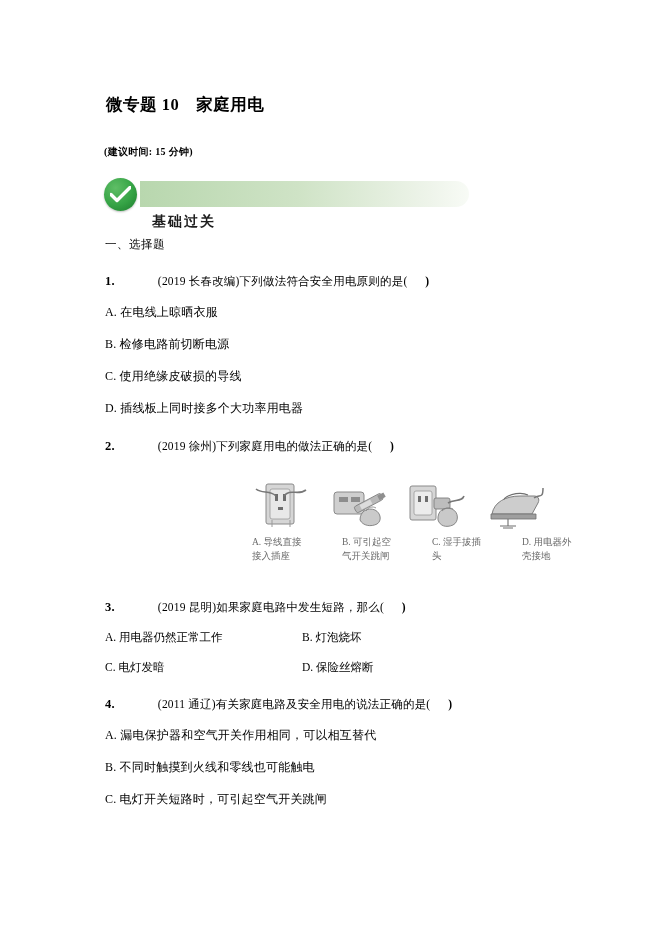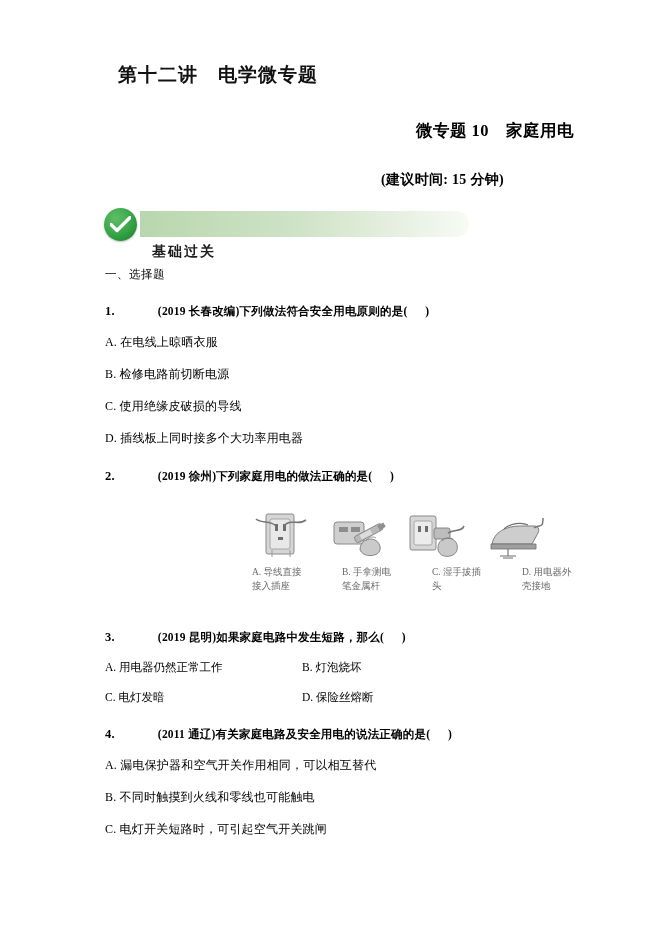--- a/index.html
+++ b/index.html
@@ -33,26 +33,25 @@
     font-weight: bold;
     letter-spacing: 1px;
     color: #111;
     margin: 0 0 0 14px;
   }
   .sub-title {
     font-size: 16.5px;
     font-weight: bold;
     margin: 32px 0 0 2px;
     letter-spacing: 0.5px;
-    text-align: right;
   }
   .time-hint {
-    font-size: 14px;
-    font-weight: bold;
-    text-align: right;
+    font-size: 10px;
+    font-weight: bold;
+    text-align: left;
     margin: 29px 0 0 0;
     padding-right: 70px;
     letter-spacing: 0.3px;
   }
   
   .banner-wrap {
     position: relative;
     margin: 22px 0 0 0;
     width: 365px;
     height: 26px;
@@ -101,21 +100,21 @@
     margin: 22px 0 0 1px;
     font-size: 11.5px;
     font-weight: bold;
     letter-spacing: 0.2px;
   }
   .q .num {
     font-size: 12.5px;
     font-weight: bold;
   }
   .q .stem {
-    font-weight: bold;
+    font-weight: normal;
     padding-left: 40px;
   }
   .q .paren {
     letter-spacing: 6px;
   }
   .opt {
     margin: 15px 0 0 1px;
     font-size: 12px;
     letter-spacing: 0.2px;
   }
@@ -160,21 +159,20 @@
     text-align: left;
   }
   svg.draw { display: block; }
 </style>
 </head>
 <body>
 
 <div class="page">
   <div class="content">
 
-    <div class="chapter-title">第十二讲　电学微专题</div>
 
     <div class="sub-title">微专题 10　家庭用电</div>
 
     <div class="time-hint">(建议时间: 15 分钟)</div>
 
     <div class="banner-wrap">
       <div class="banner-bg"></div>
       <div class="banner-badge">
         <svg class="draw" width="21" height="17" viewBox="0 0 21 17">
           <path d="M1 8.5 L7 14.5 L20 1.5" stroke="#ffffff" stroke-width="3.4" fill="none" stroke-linecap="round" stroke-linejoin="round"></path>
@@ -248,21 +246,21 @@
             <path d="M6 34 C8 22 20 16 34 16 L48 16 C52 16 54 19 52 23 L46 34 Z" fill="#cdcdcd" stroke="#7e7e7e" stroke-width="1"></path>
             <path d="M5 34 L50 34 L50 39 L5 39 Z" fill="#9f9f9f" stroke="#6f6f6f" stroke-width="0.8"></path>
             <path d="M18 19 C24 13 36 12 42 15" stroke="#6f6f6f" stroke-width="1.1" fill="none"></path>
             <path d="M48 18 C54 14 57 19 57 8" stroke="#777" stroke-width="1.5" fill="none"></path>
             <path d="M22 39 L22 46 M14 46 L30 46 M17 48 L27 48" stroke="#6f6f6f" stroke-width="1.1" fill="none"></path>
           </svg>
         </div>
       </div>
       <div class="fig-cap-row">
         <div class="fig-cap">A. 导线直接接入插座</div>
-        <div class="fig-cap">B. 手拿测电笔金属杆</div>
+        <div class="fig-cap">B. 可引起空气开关跳闸</div>
         <div class="fig-cap">C. 湿手拔插头</div>
         <div class="fig-cap">D. 用电器外壳接地</div>
       </div>
     </div>
 
     <div class="q">
       <span class="num">3.</span>
       <span class="stem">(2019 昆明)如果家庭电路中发生短路，那么(</span><span class="paren">&nbsp;&nbsp;</span><span>)</span>
     </div>
     <div class="opt-row">

